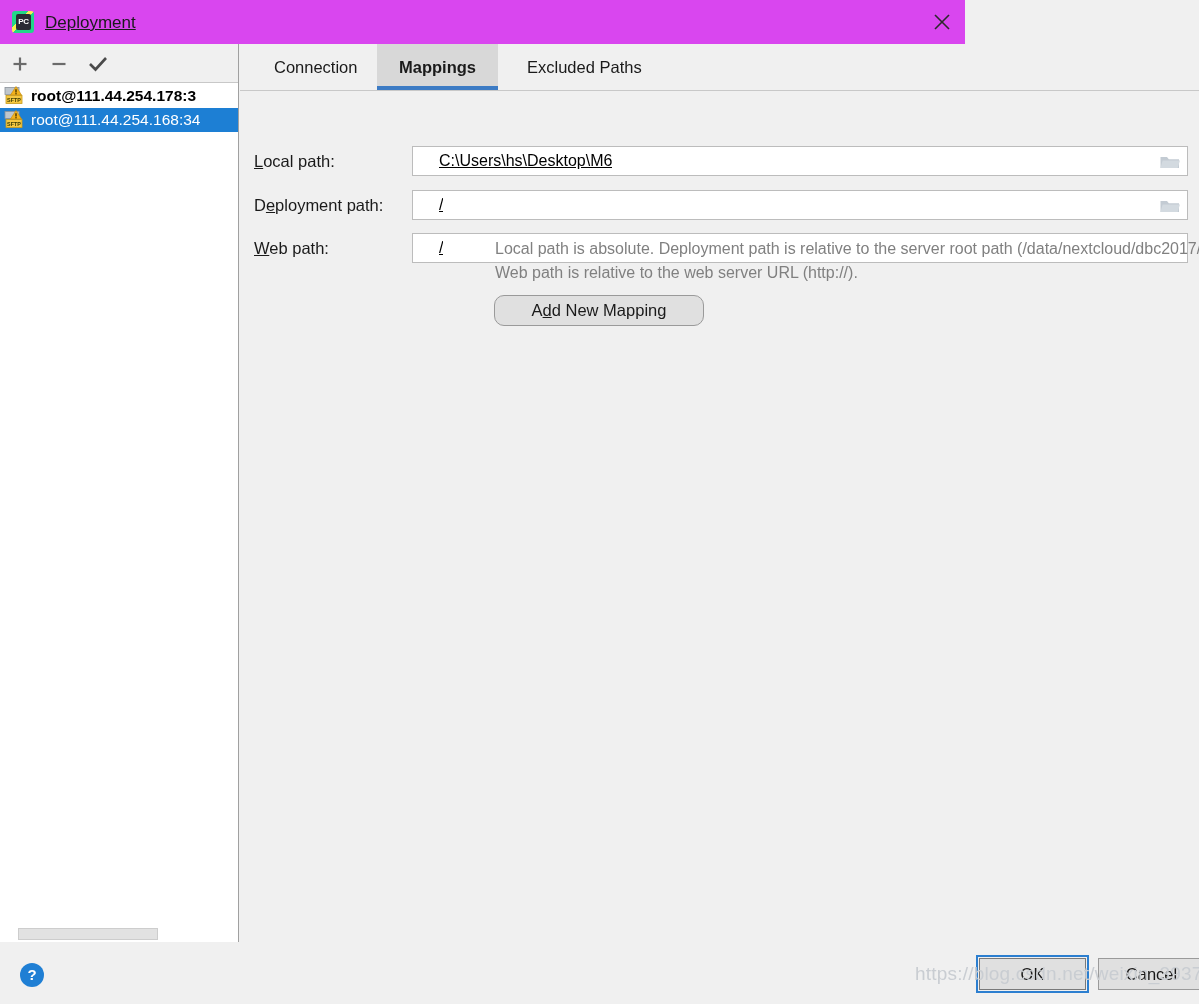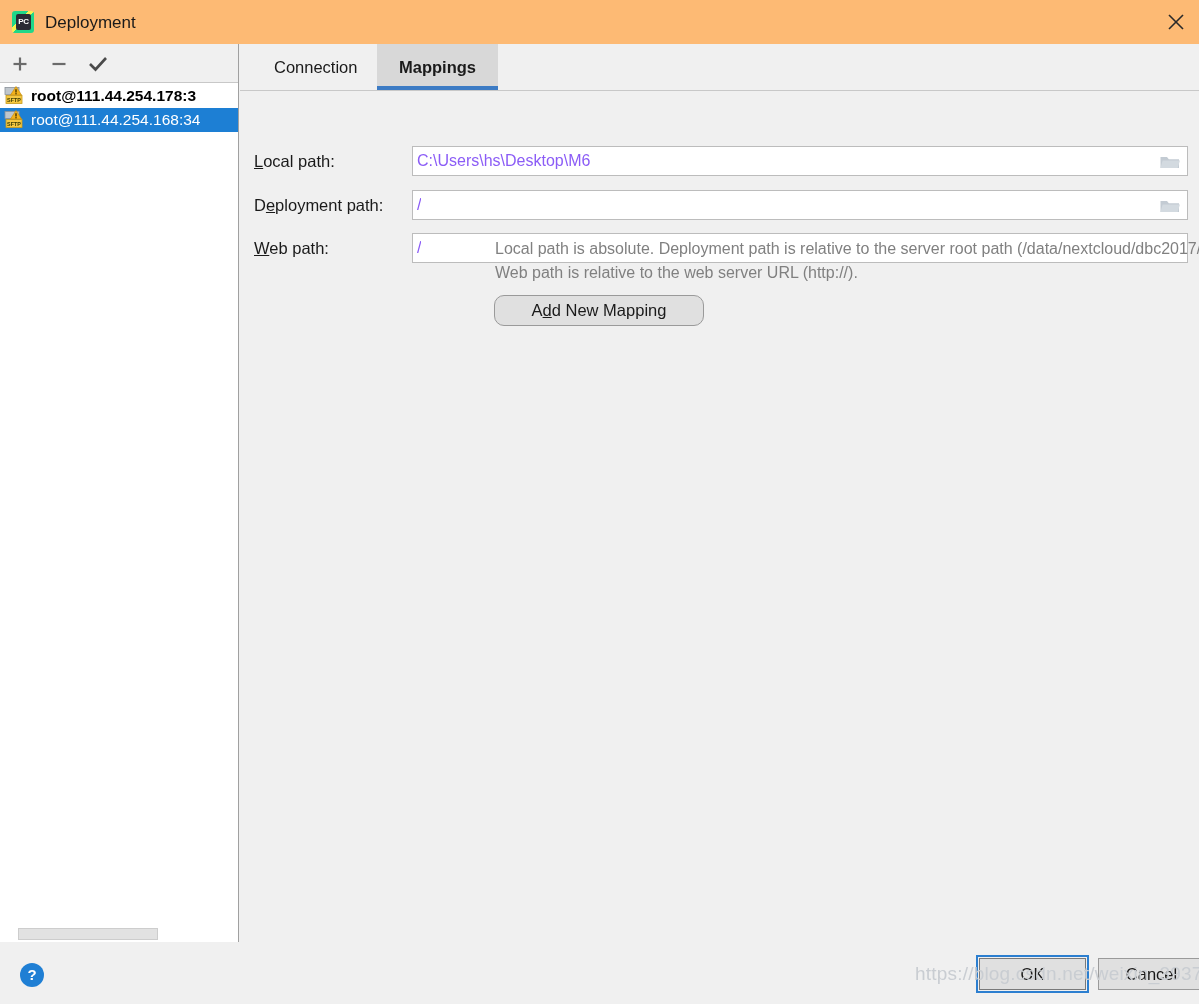--- a/index.html
+++ b/index.html
@@ -15,22 +15,23 @@
     color: #1a1a1a;
     overflow: hidden;
     position: relative;
     -webkit-font-smoothing: antialiased;
   }
 
   
   .titlebar {
     position: absolute;
     left: 0; top: 0;
-    width: 1199px; height: 44px;
-    background: #fdba74;
+    width: 957px; height: 44px;
+    background: #d946ef;
+    padding-left: 8px;
   }
   .app-icon {
     position: absolute;
     left: 12px; top: 11px;
     width: 22px; height: 22px;
     border-radius: 3px;
     background:
       linear-gradient(135deg, #21d789 0%, #21d789 38%, #f6f152 38%, #f6f152 52%, #21d789 52%, #21d789 100%);
     overflow: hidden;
   }
@@ -47,20 +48,21 @@
     text-align: center;
     letter-spacing: -0.3px;
     font-family: "Liberation Sans", sans-serif;
   }
   .window-title {
     position: absolute;
     left: 45px; top: 12px;
     font-size: 17px;
     color: #1a1a1a;
     line-height: 22px;
+    text-decoration: underline;
   }
   .close-btn {
     position: absolute;
     right: 0; top: 0;
     width: 46px; height: 44px;
     display: flex;
     align-items: center;
     justify-content: center;
     cursor: default;
   }
@@ -217,24 +219,25 @@
     top: 0;
     height: 30px;
     background: #ffffff;
     border: 1px solid #bcbcbc;
     box-sizing: border-box;
     display: flex;
     align-items: center;
   }
   .field-input .value {
     font-size: 16px;
-    color: #8b5cf6;
-    padding-left: 4px;
+    color: #000000;
+    padding-left: 26px;
     white-space: nowrap;
     overflow: hidden;
+    text-decoration: underline;
   }
   .folder-btn {
     position: absolute;
     right: 6px; top: 6px;
     width: 22px; height: 18px;
     cursor: default;
   }
 
   .desc {
     position: absolute;
@@ -383,20 +386,21 @@
   <div class="hscroll">
     <div class="thumb"></div>
   </div>
 </div>
 
 <div class="right-panel">
 
   <div class="tabbar">
     <div class="tab" style="left:12px;">Connection</div>
     <div class="tab active" style="left:137px;">Mappings</div>
+    <div class="tab" style="left:265px;">Excluded Paths</div>
   </div>
 
   <div class="form">
 
     <div class="field-row" style="top:55px; width:806px;">
       <div class="field-label" style="left:14px;"><u>L</u>ocal path:</div>
       <div class="field-input" style="left:172px; width:776px;">
         <span class="value">C:\Users\hs\Desktop\M6</span>
         <div class="folder-btn">
           <svg width="22" height="18" viewBox="0 0 22 18">

